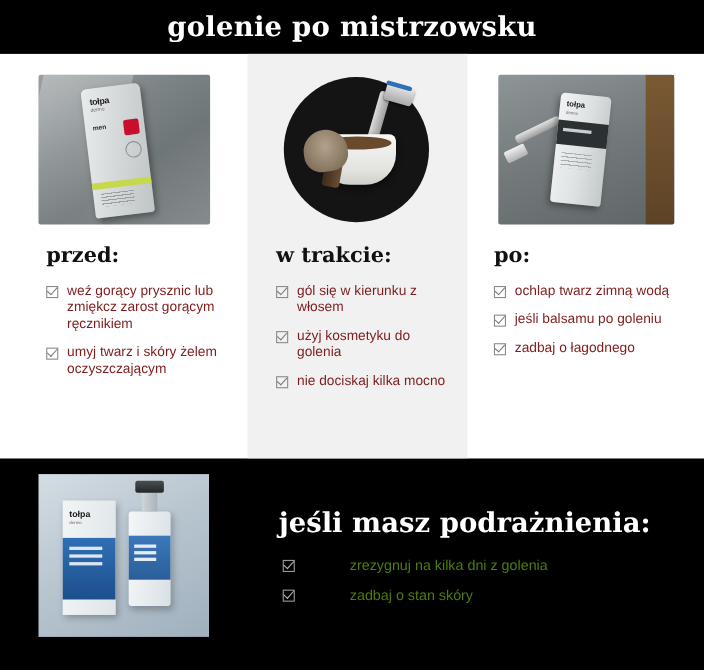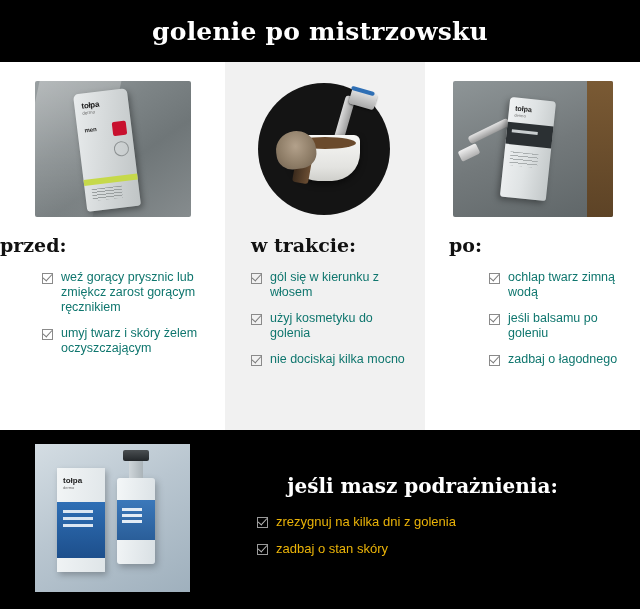--- a/index.html
+++ b/index.html
@@ -13,21 +13,21 @@
   .page {
     width: 640px;
     height: 609px;
     background: #000;
     position: relative;
     overflow: hidden;
   }
 
   
   .header {
-    height: 62px;
+    height: 49px;
     background: #000;
     display: flex;
     align-items: center;
     justify-content: center;
   }
   .header-title {
     color: #ffffff;
     font-family: "DejaVu Serif", serif;
     font-weight: bold;
     font-size: 25px;
@@ -215,32 +215,32 @@
   }
 
   
   .sec-title {
     font-family: "DejaVu Serif", serif;
     font-weight: bold;
     font-size: 19px;
     color: #111;
     margin: 12px 0 14px 0;
   }
-  .col-1 .sec-title { }
+  .col-1 .sec-title { padding-left: 42px; }
   .col-2 .sec-title { padding-left: 26px; }
   .col-3 .sec-title { padding-left: 24px; }
 
   ul.checklist {
     list-style: none;
     margin: 0;
     padding: 0;
   }
   .col-1 ul.checklist { padding-left: 42px; padding-right: 16px; }
   .col-2 ul.checklist { padding-left: 26px; padding-right: 12px; }
-  .col-3 ul.checklist { padding-left: 24px; padding-right: 12px; margin-left: 40px; }
+  .col-3 ul.checklist { padding-left: 24px; padding-right: 12px; }
 
   ul.checklist li {
     display: flex;
     align-items: flex-start;
     margin-bottom: 11px;
   }
   .chk {
     flex: 0 0 auto;
     width: 9px;
     height: 9px;
@@ -257,21 +257,21 @@
     top: -2px;
     width: 4px;
     height: 8px;
     border: solid #7b7b7b;
     border-width: 0 1.3px 1.3px 0;
     transform: rotate(42deg);
   }
   .li-text {
     font-size: 12.5px;
     line-height: 15px;
-    color: #0f766e;
+    color: #7f1d1d;
   }
 
   
   .bottom {
     background: #000;
     height: 179px;
     display: flex;
     align-items: flex-start;
     position: relative;
   }
@@ -328,30 +328,30 @@
   }
 
   .bottom-content {
     flex: 1;
     padding-top: 44px;
     padding-right: 20px;
   }
   .bottom-title {
     font-family: "DejaVu Serif", serif;
     font-weight: bold;
-    font-size: 20px;
+    font-size: 25px;
     color: #ffffff;
     margin: 0 0 16px 0;
     text-align: center;
   }
   .bottom ul.checklist {
     padding-left: 32px;
   }
   .bottom ul.checklist li { margin-bottom: 12px; }
-  .bottom .li-text { color: #eab308; font-size: 13px; }
+  .bottom .li-text { color: #4d7c0f; font-size: 13px; margin-left: 42px; }
   .bottom .chk { border-color: #9a9a9a; }
   .bottom .chk:after { border-color: #b6b6b6; }
 </style>
 </head>
 <body>
 
 <div class="page">
 
   <div class="header">
     <div class="header-title">golenie po mistrzowsku</div>

